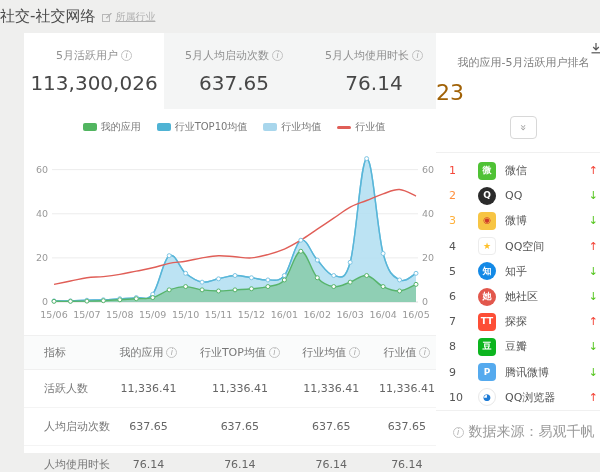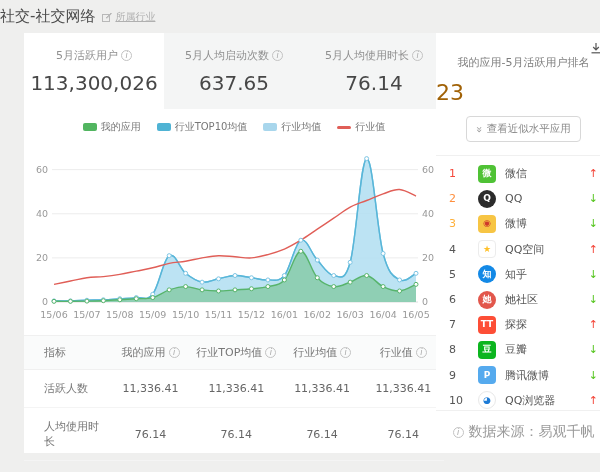--- a/index.html
+++ b/index.html
@@ -31,21 +31,21 @@
   .sw.line { height:3px; }
   
   .ic-info { display:inline-block; width:11px; height:11px; border:1px solid #c3c3c3;
              border-radius:50%; font-size:8px; line-height:10px; color:#a8a8a8;
              text-align:center; margin-left:3px; vertical-align:1px; cursor:pointer; }
   .ic-info::before { content:"i"; font-style:italic; }
   
   table { width:100%; border-collapse:collapse; font-size:11px; margin-top:4px; }
   thead th { background:#fafbfb; color:#777; font-weight:normal; padding:9px 0;
              border-top:1px solid #f0f0f0; border-bottom:1px solid #f0f0f0; text-align:center; }
-  tbody td { padding:11px 8px; text-align:center; color:#666; border-bottom:1px solid #f4f4f4; }
+  tbody td { padding:11px 0; text-align:center; color:#666; border-bottom:1px solid #f4f4f4; }
   th.metric, td.metric { text-align:left; padding-left:20px; width:86px; color:#777; }
   
   .dl { position:absolute; top:9px; right:9px; cursor:pointer; }
   .rk-title { text-align:center; font-size:11px; color:#7d7d7d; margin-top:22px; }
   .rk-val { text-align:left; font-size:22px; color:#a16207; margin-top:10px; }
   .rk-btn { display:block; margin:11px auto 0; border:1px solid #d8d8d8; background:#fff;
             border-radius:4px; font-size:10.5px; color:#8a8a8a; padding:5px 9px;
             cursor:pointer; font-family:inherit; display:flex; align-items:center; gap:4px;
             width:max-content; }
   .chev { display:inline-block; transform:rotate(90deg); font-size:11px; color:#9a9a9a; line-height:1; }
@@ -206,40 +206,46 @@
     </thead>
     <tbody id="table-body">
         <tr>
           <td class="metric">活跃人数</td>
           <td>11,336.41</td>
           <td>11,336.41</td>
           <td>11,336.41</td>
           <td>11,336.41</td>
         </tr>
         <tr>
+          <td class="metric">人均启动次数</td>
+          <td>637.65</td>
+          <td>637.65</td>
+          <td>637.65</td>
+          <td>637.65</td>
+        </tr>
+        <tr>
           <td class="metric">人均使用时长</td>
           <td>76.14</td>
           <td>76.14</td>
           <td>76.14</td>
           <td>76.14</td>
         </tr>
       </tbody>
   </table>
 </div>
 
 <div class="card card-right">
   <svg class="dl" width="12" height="12" viewBox="0 0 12 12">
     <path d="M6 1v6.2 M3.2 5l2.8 2.8L8.8 5" stroke="#555" stroke-width="1.2" fill="none"></path>
     <path d="M1.5 10.8h9" stroke="#555" stroke-width="1.2"></path>
   </svg>
   <div class="rk-title">我的应用-5月活跃用户排名</div>
   <div class="rk-val">23</div>
   <button class="rk-btn">
     <span class="chev">»</span>
-    <span>查看近似水平应用</span>
   </button>
   <div class="hr"></div>
   <div class="rk-list" id="rk-list">
       <div class="rk-row">
         <span class="rk-num" style="color: rgb(245, 72, 59);">1</span>
         <span class="rk-icon" style="background: rgb(79, 194, 53); color: rgb(255, 255, 255);">微</span>
         <span class="rk-name">微信</span>
         <span class="trend" style="color: rgb(243, 66, 53);">↑</span>
       </div>
       <div class="rk-row">

